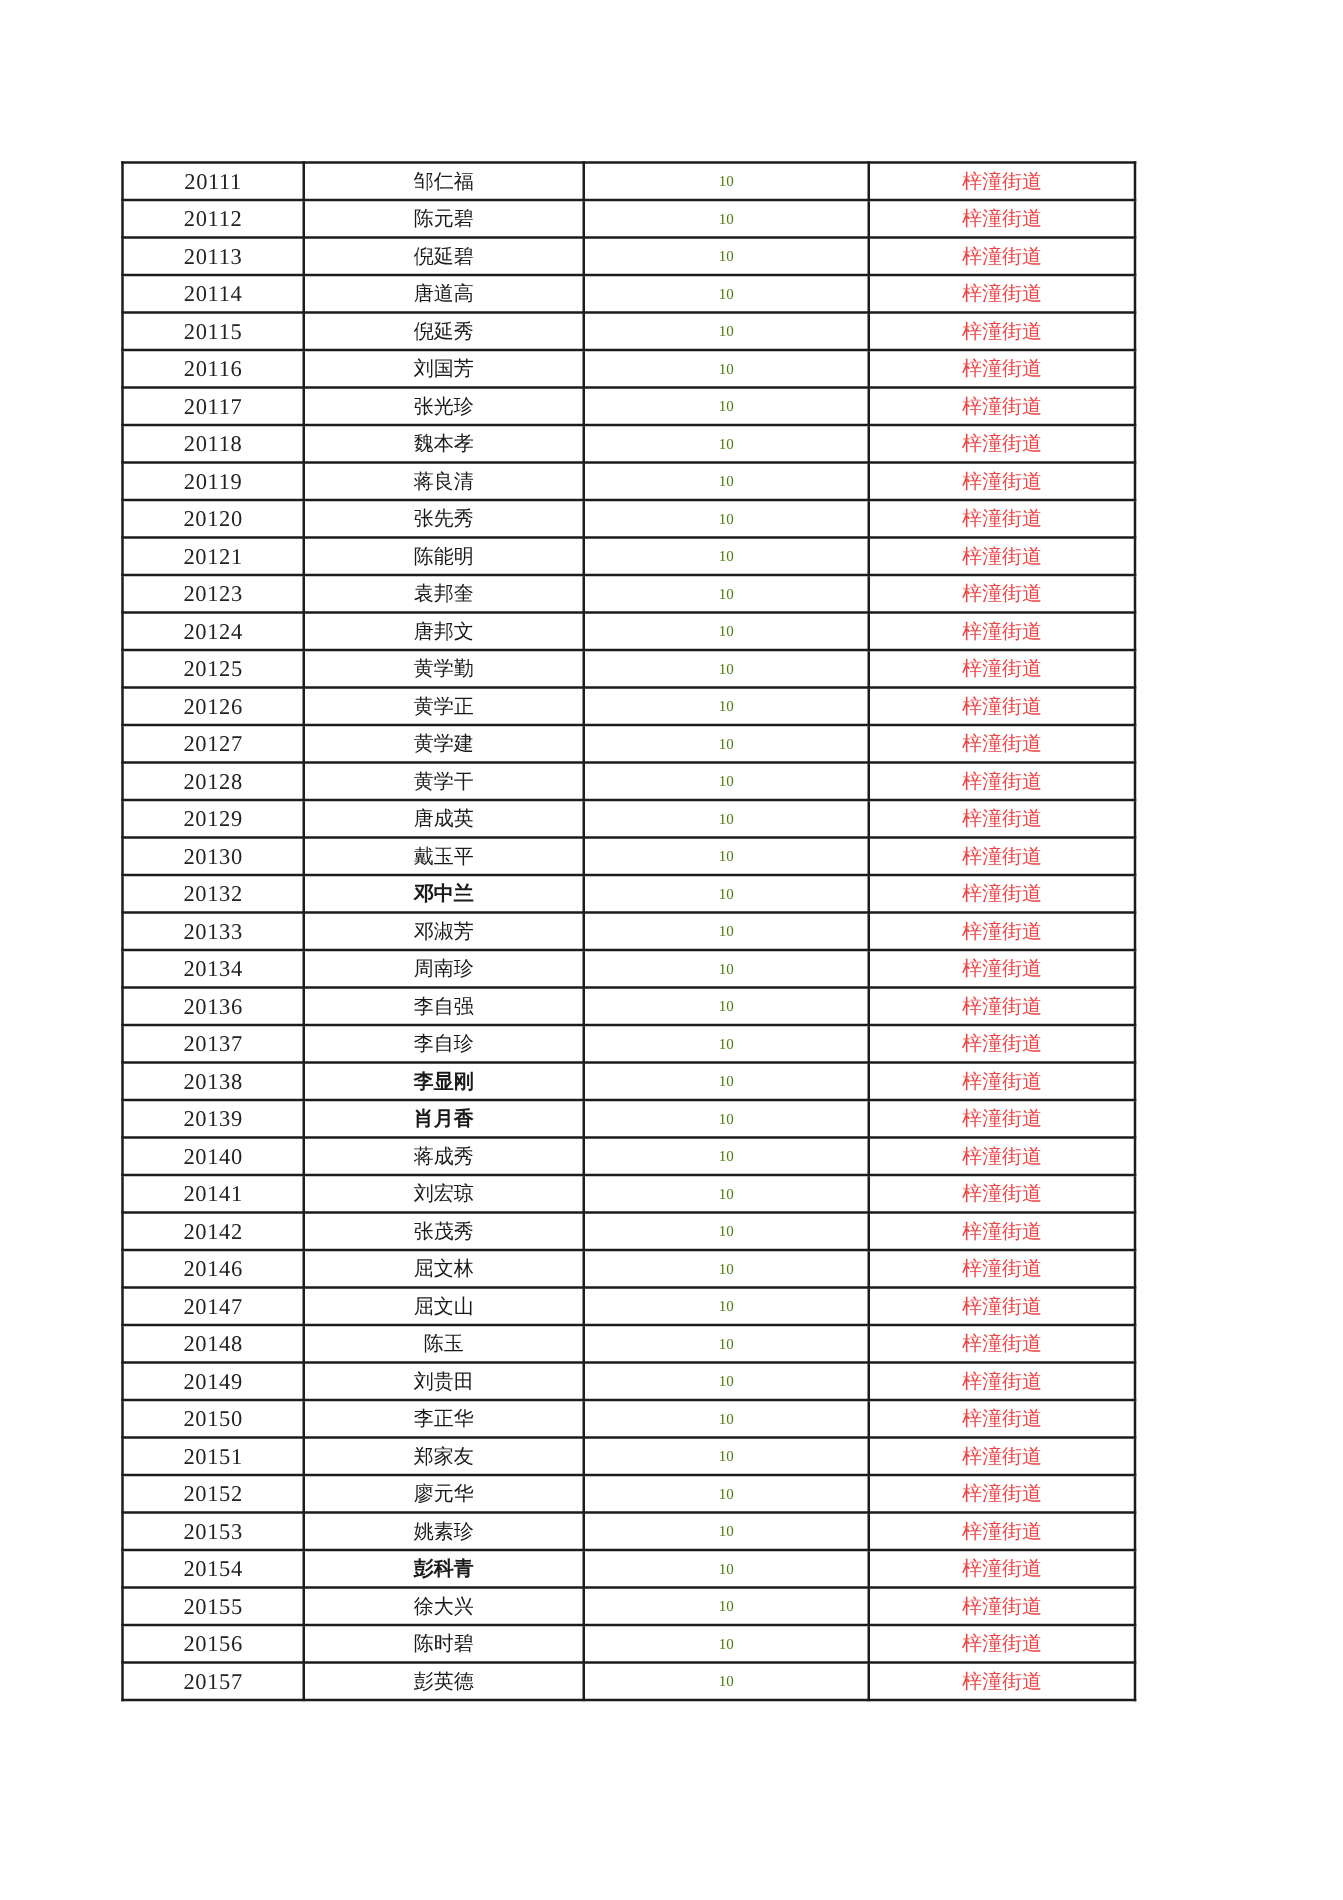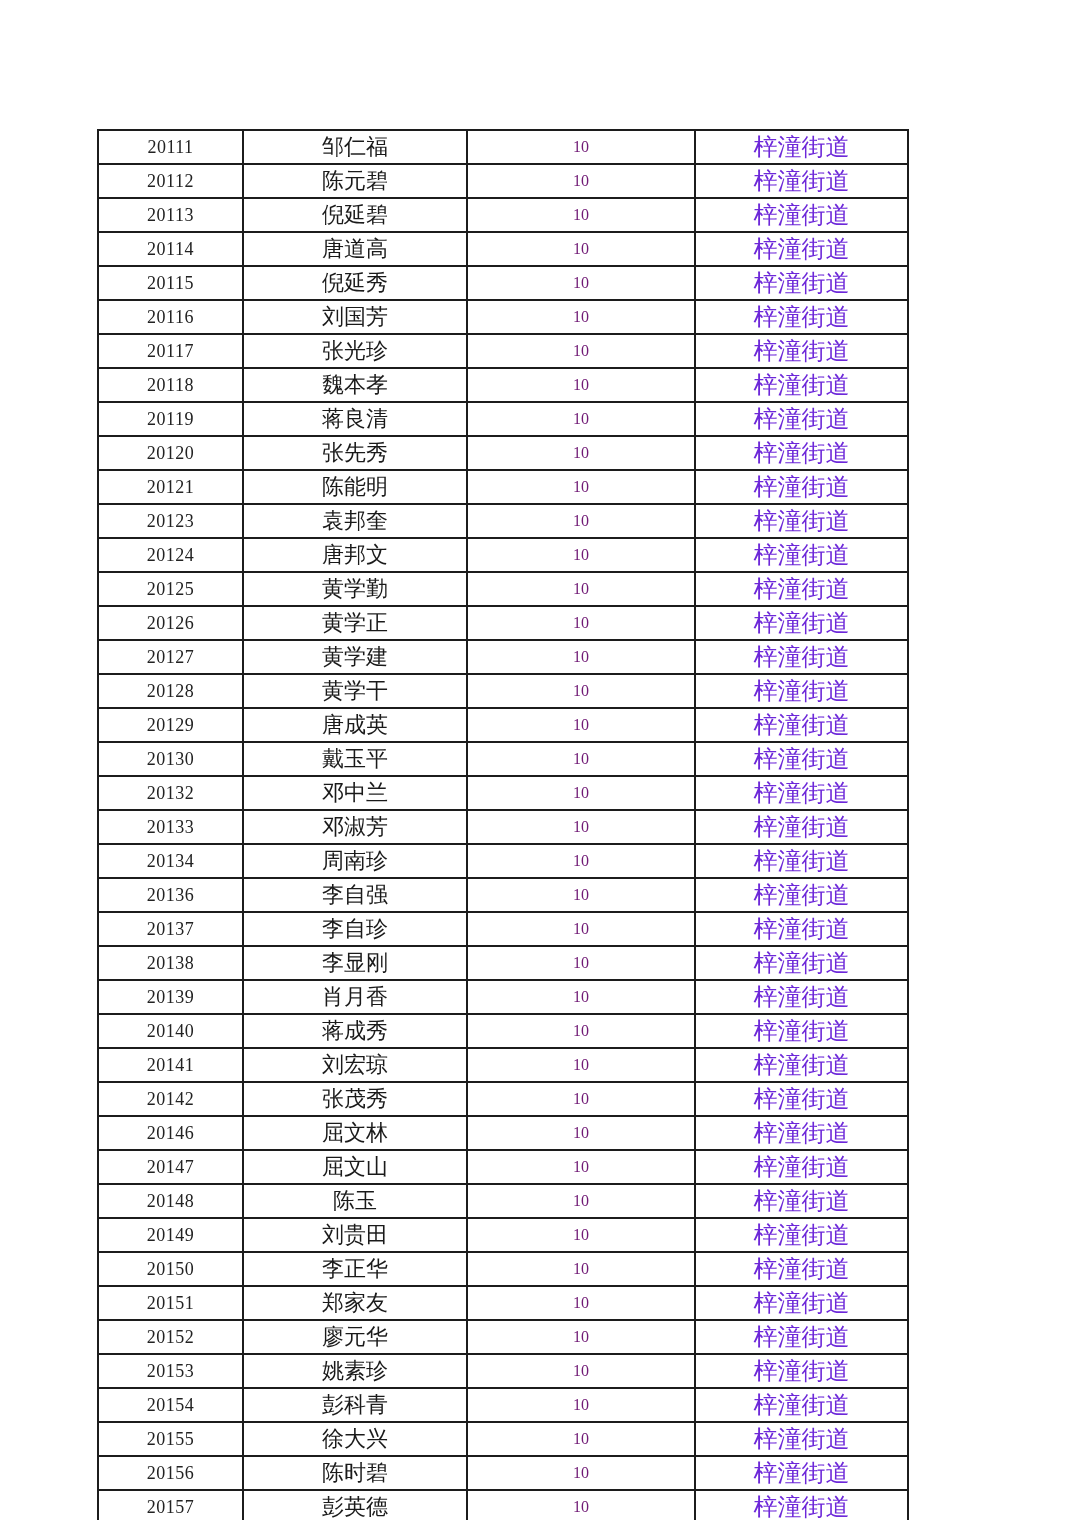--- a/index.html
+++ b/index.html
@@ -33,34 +33,34 @@
     vertical-align: middle;
     white-space: nowrap;
     overflow: hidden;
   }
   .cell-id {
     font-size: 18px;
     color: #222222;
     letter-spacing: 0.5px;
   }
   .cell-name {
-    font-size: 22px;
+    font-size: 16px;
     color: #1a1a1a;
   }
   .cell-value {
+    font-size: 12px;
+    color: #4d7c0f;
+  }
+  .cell-district {
     font-size: 16px;
-    color: #701a75;
-  }
-  .cell-district {
-    font-size: 24px;
-    color: #6d28d9;
+    color: #ef4444;
     margin-left: 48px;
   }
   tr.bold-name .cell-name {
-    font-weight: normal;
+    font-weight: bold;
     margin-top: 16px;
   }
 </style>
 </head>
 <body>
 
 <div class="sheet">
   <table class="roster">
     <colgroup>
       <col style="width:145px">

